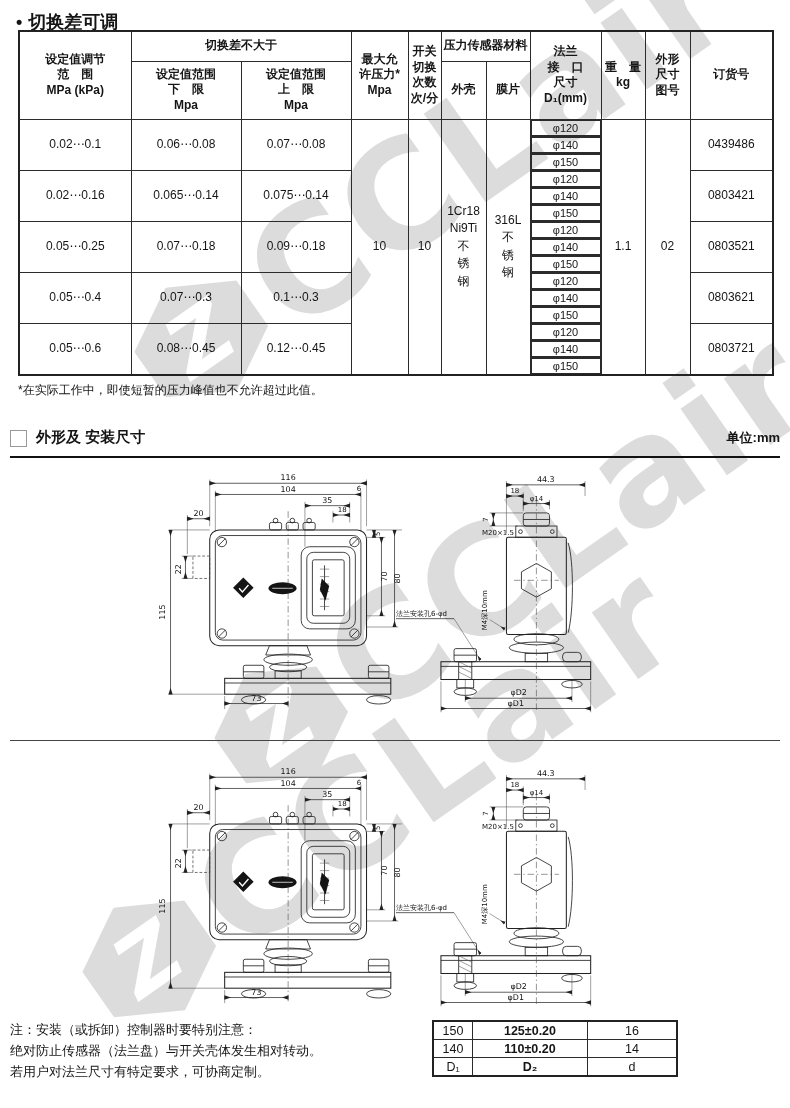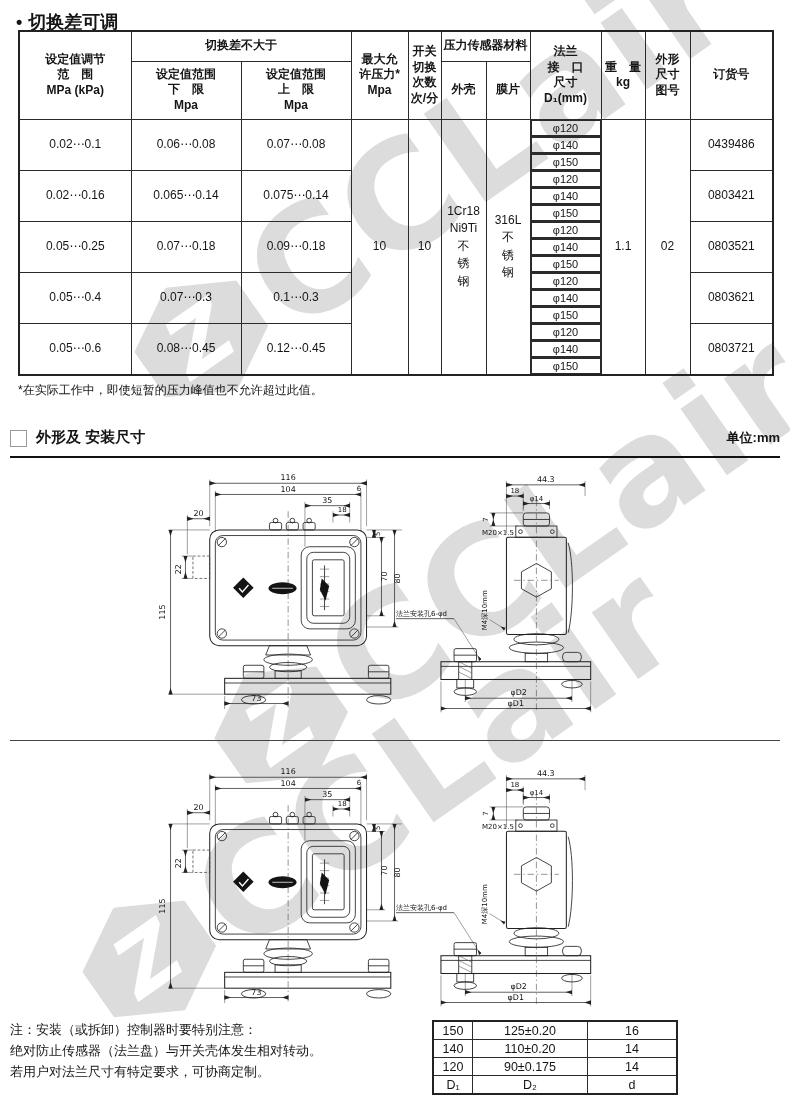--- a/index.html
+++ b/index.html
@@ -58,21 +58,21 @@
   .cl{stroke:#444;stroke-width:0.6;stroke-dasharray:7 3 1.5 3;fill:none;}
   .dsh{stroke:#444;stroke-width:0.8;stroke-dasharray:3 2;fill:none;}
   .blk{fill:#141414;stroke:none;}
   text.dim{font:8.5px "DejaVu Sans",sans-serif;fill:#111;}
   text.dims{font:7.5px "DejaVu Sans",sans-serif;fill:#111;}
 
   
   .notes{position:absolute;left:10px;top:1020px;font-size:13px;line-height:1.6;}
   table.flg{position:absolute;left:432px;top:1020px;border-collapse:collapse;border:2px solid #222;}
   table.flg td{border:1px solid #2b2b2b;font-size:12.5px;text-align:center;height:17px;padding:0 2px;}
-  table.flg td.c0{width:34px;} table.flg td.c1{width:110px;} table.flg td.c2{width:84px;}
+  table.flg td.c0{width:34px;} table.flg td.c1{width:110px;font-weight:bold;} table.flg td.c2{width:84px;}
 </style>
 </head>
 <body>
 
 <div id="page">
 
   <div class="wm wm1">
     <div class="wm-logo">
         <span>Z</span>
       </div>
@@ -623,25 +623,20 @@
         <td class="c0">150</td>
         <td class="c1">125±0.20</td>
         <td class="c2">16</td>
       </tr>
       <tr>
         <td class="c0">140</td>
         <td class="c1">110±0.20</td>
         <td class="c2">14</td>
       </tr>
       <tr>
-        <td class="c0">120</td>
-        <td class="c1">90±0.175</td>
-        <td class="c2">14</td>
-      </tr>
-      <tr>
         <td class="c0">D₁</td>
         <td class="c1">D₂</td>
         <td class="c2">d</td>
       </tr>
     </tbody>
   </table>
 
 </div>
 
 </body></html>

